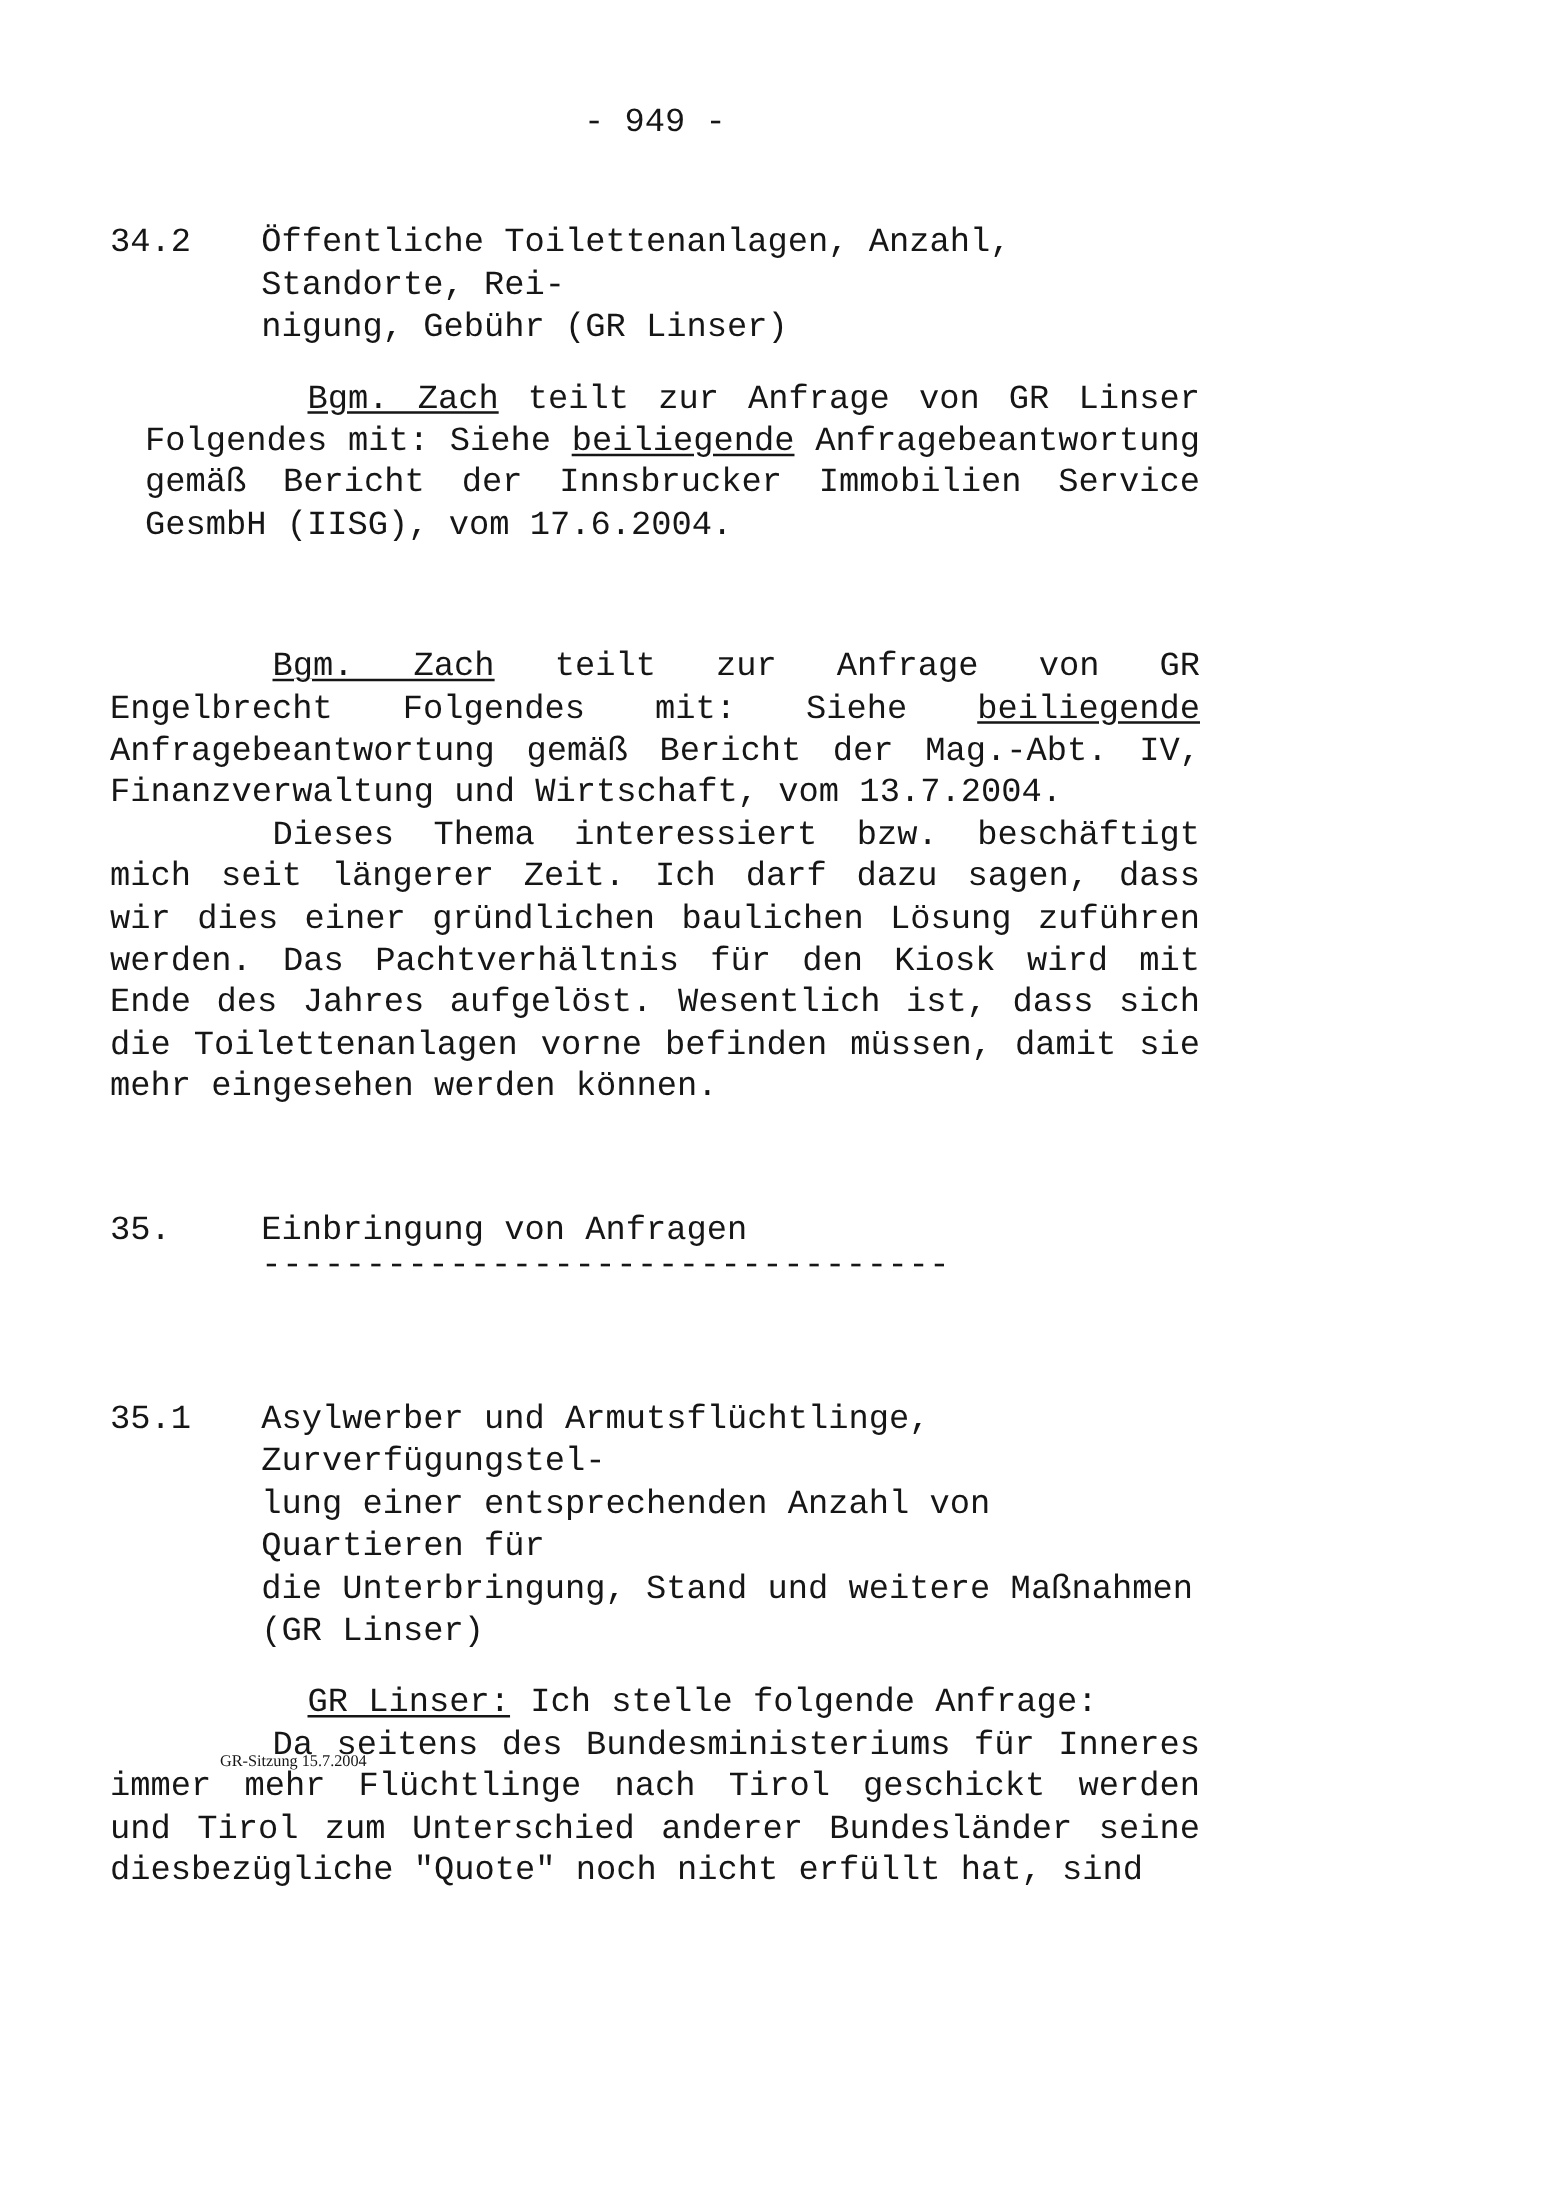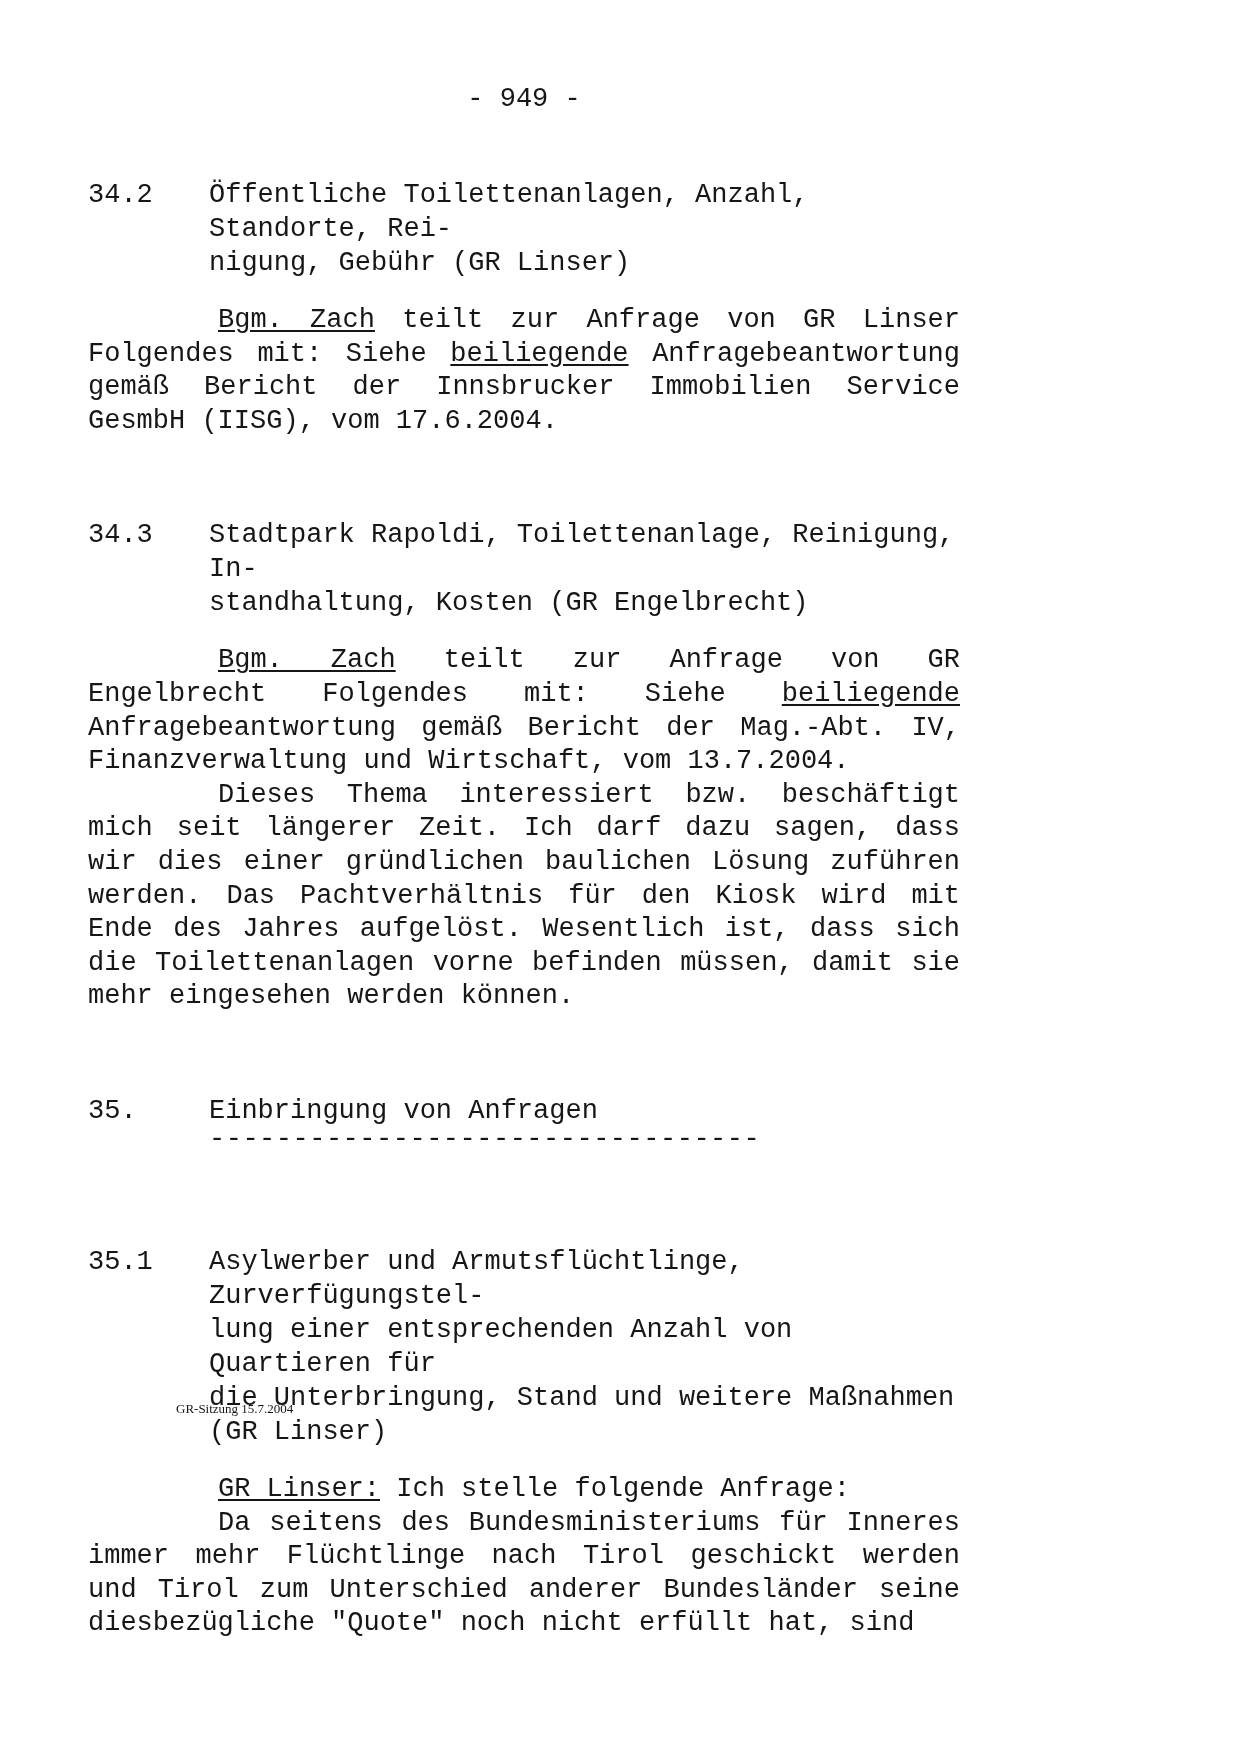--- a/index.html
+++ b/index.html
@@ -47,21 +47,21 @@
     text-indent: 130px;
   }
   .u {
     text-decoration: underline;
     text-underline-offset: 3px;
   }
   .sec-34-2 { margin-top: 62px; }
   .sec-34-3 { margin-top: 80px; }
   .sec-35   { margin-top: 80px; }
   .sec-35-1 { margin-top: 95px; }
-  .sec-head + .para { margin-top: 24px; }
+  .sec-head + .para { margin-top: 24px; margin-left: 28px; }
   .dash-line {
     font-size: 27px;
     line-height: 22px;
     letter-spacing: 0.5px;
   }
   .footer {
     position: absolute;
     left: 176px;
     top: 1398px;
     font-size: 13px;
@@ -79,25 +79,20 @@
   <section class="sec sec-34-2">
     <div class="sec-head">
       <div class="sec-num">34.2</div>
       <div class="sec-title">Öffentliche Toilettenanlagen, Anzahl, Standorte, Rei-
 nigung, Gebühr (GR Linser)</div>
     </div>
     <p class="para indent"><span class="u">Bgm. Zach</span><span> teilt zur Anfrage von GR Linser Folgendes mit: Siehe </span><span class="u">beiliegende</span><span> Anfragebeantwortung gemäß Bericht der Innsbrucker Immobilien Service GesmbH (IISG), vom 17.6.2004.</span></p>
   </section>
 
   <section class="sec sec-34-3">
-    <div class="sec-head">
-      <div class="sec-num">34.3</div>
-      <div class="sec-title">Stadtpark Rapoldi, Toilettenanlage, Reinigung, In-
-standhaltung, Kosten (GR Engelbrecht)</div>
-    </div>
     <p class="para indent"><span class="u">Bgm. Zach</span><span> teilt zur Anfrage von GR Engelbrecht Folgendes mit: Siehe </span><span class="u">beiliegende</span><span> Anfragebeantwortung gemäß Bericht der Mag.-Abt. IV, Finanzverwaltung und Wirtschaft, vom 13.7.2004.</span></p>
     <p class="para indent">Dieses Thema interessiert bzw. beschäftigt mich seit längerer Zeit. Ich darf dazu sagen, dass wir dies einer gründlichen baulichen Lösung zuführen werden. Das Pachtverhältnis für den Kiosk wird mit Ende des Jahres aufgelöst. Wesentlich ist, dass sich die Toilettenanlagen vorne befinden müssen, damit sie mehr eingesehen werden können.</p>
   </section>
 
   <section class="sec sec-35">
     <div class="sec-head">
       <div class="sec-num">35.</div>
       <div class="sec-title-wrap">
         <div class="sec-title">Einbringung von Anfragen</div>
         <div class="dash-line">---------------------------------</div>

